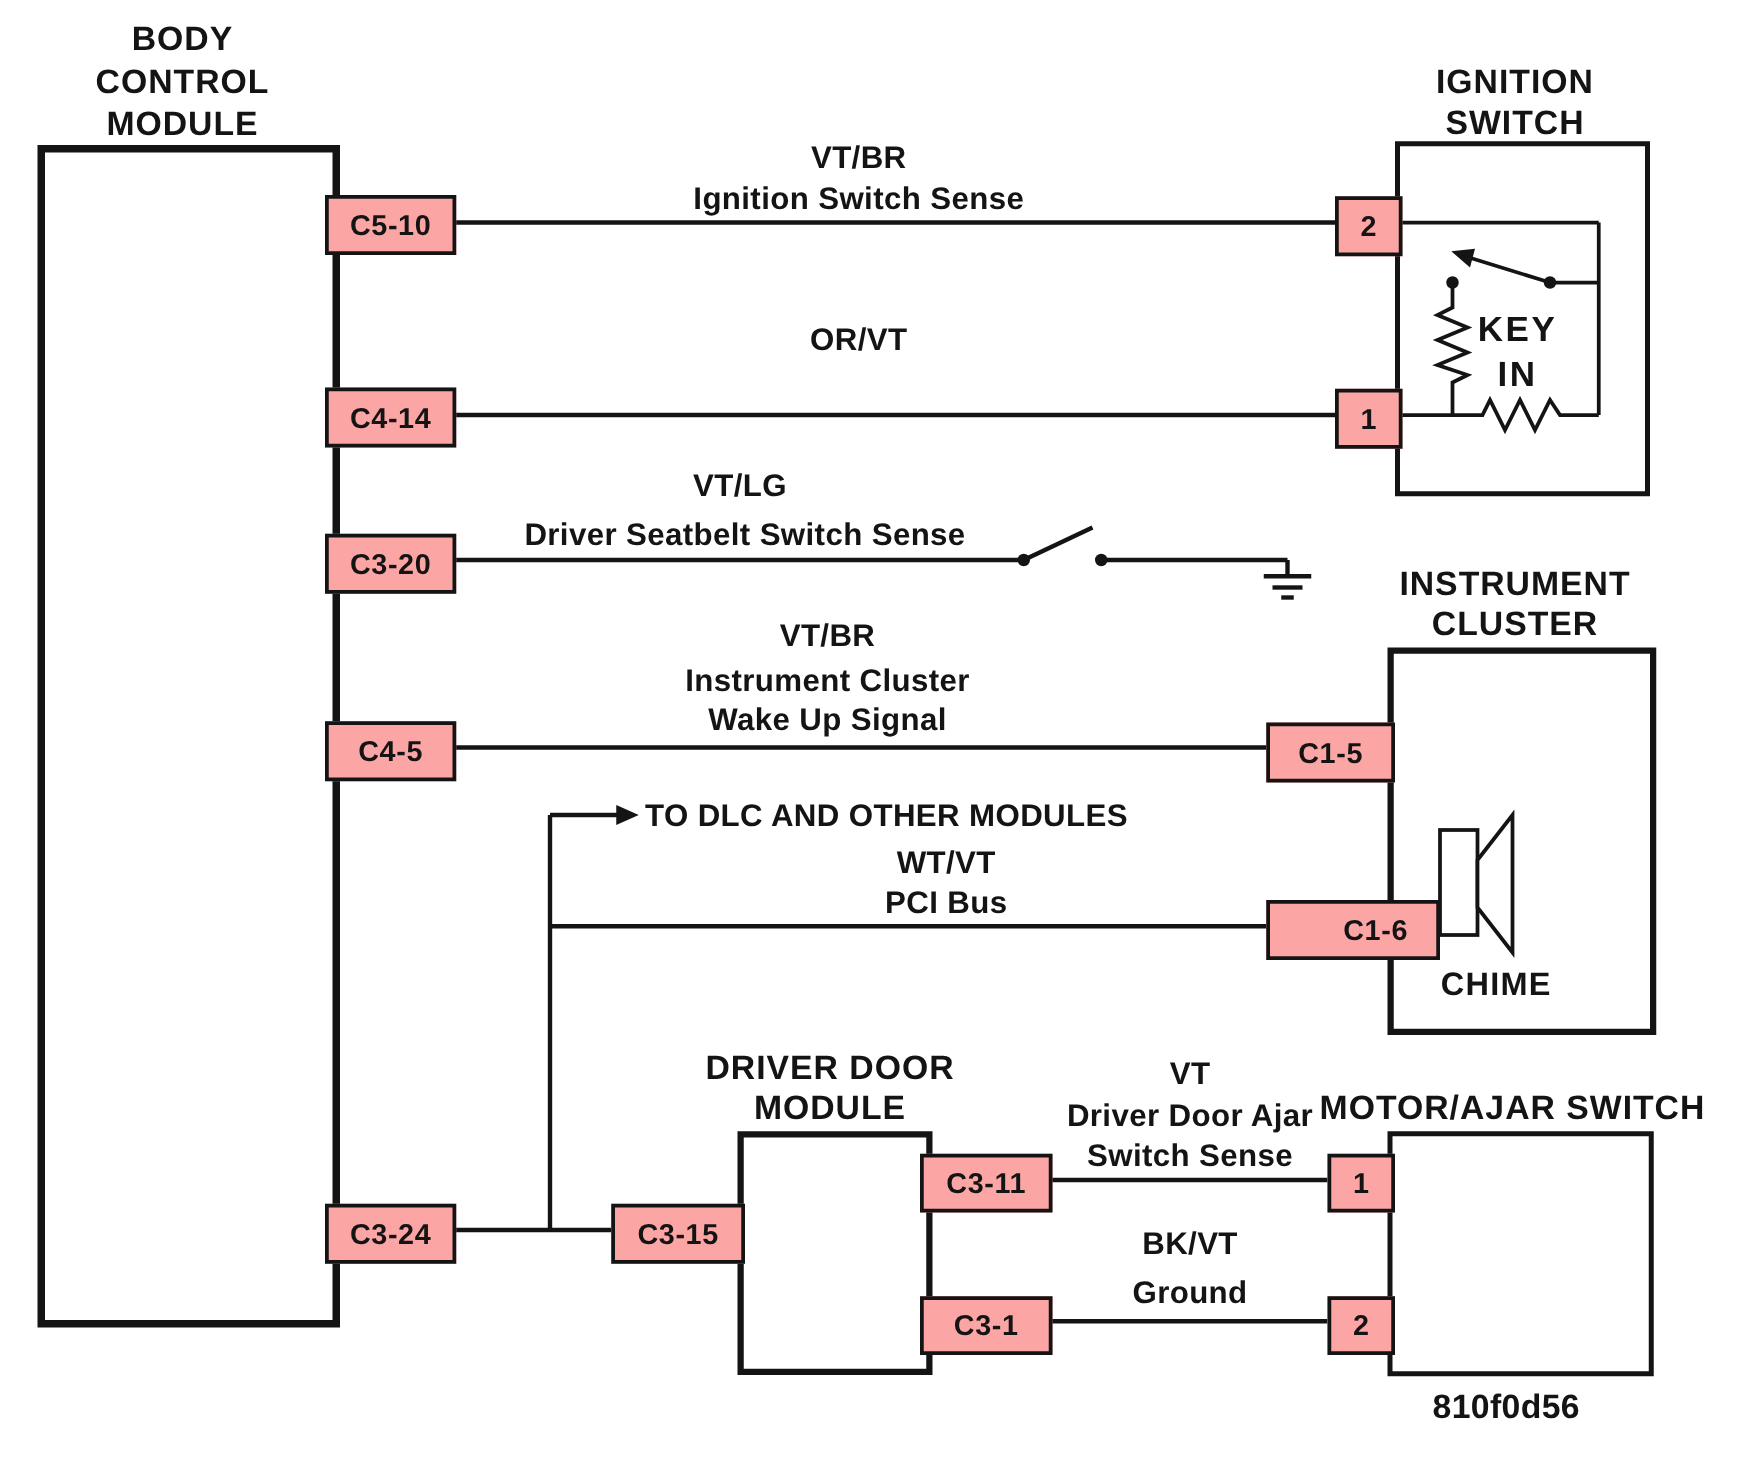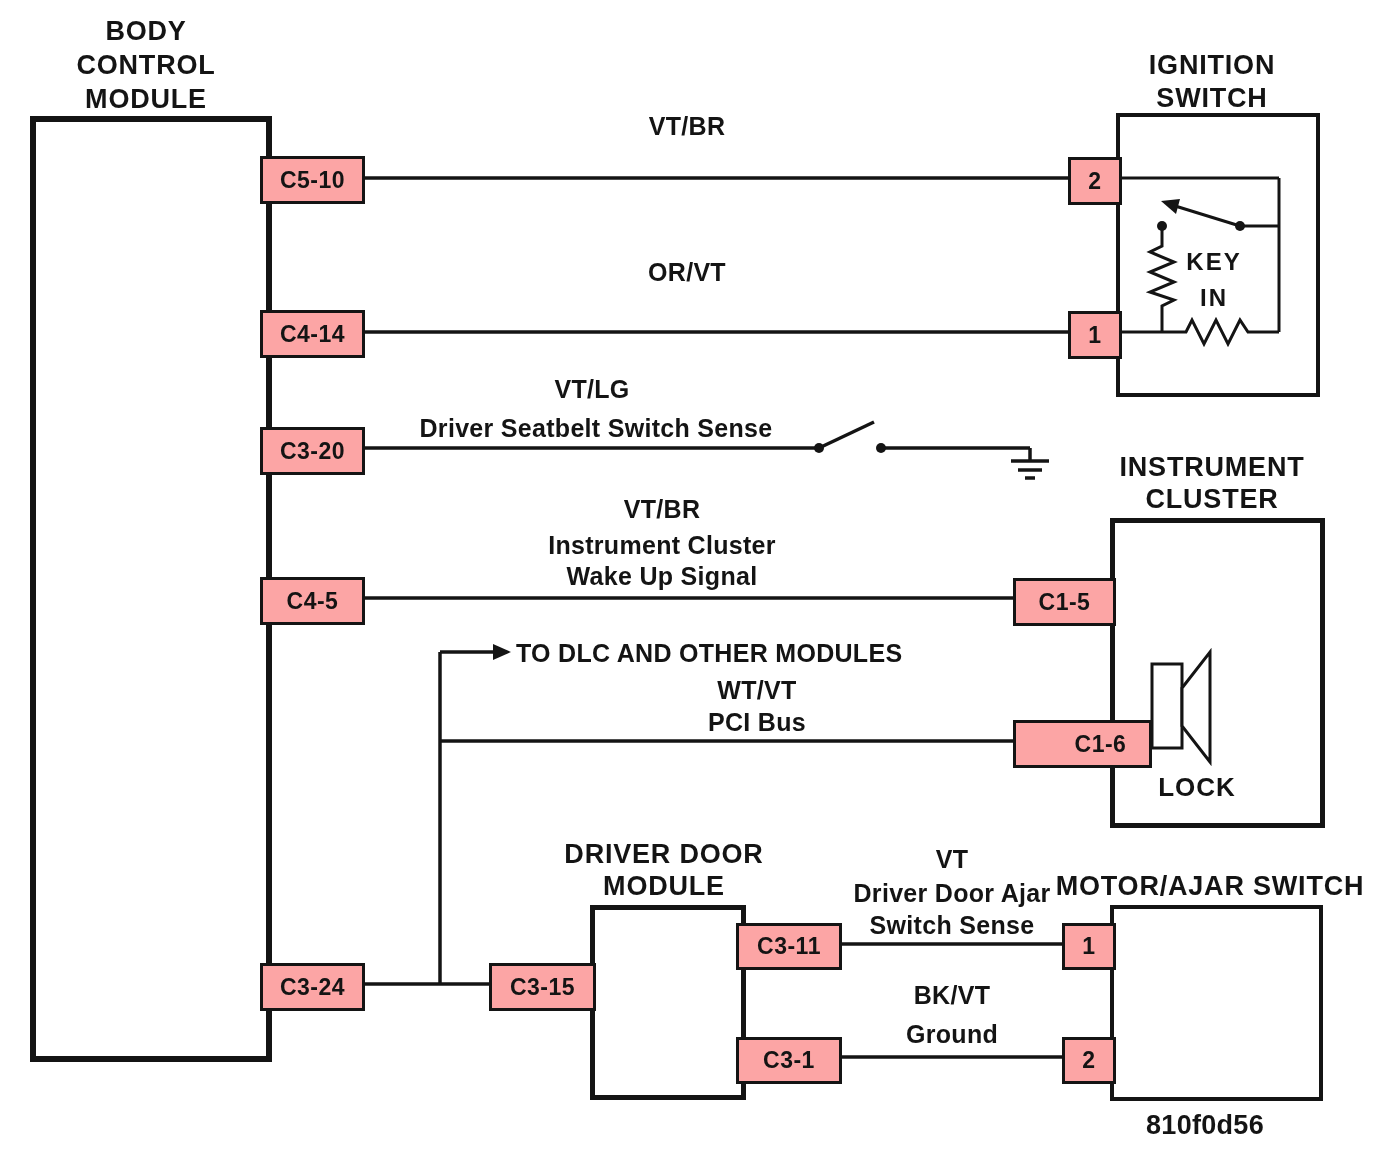--- a/index.html
+++ b/index.html
@@ -18,21 +18,21 @@
   }
   .lbl{
     position:absolute;transform:translateX(-50%);white-space:nowrap;z-index:4;
     font-size:25px;font-weight:600;letter-spacing:0.3px;
   }
   .lbl-left{
     position:absolute;white-space:nowrap;z-index:4;
     font-size:25px;font-weight:600;letter-spacing:0.3px;
   }
   .title{font-size:27px;font-weight:800;letter-spacing:0.8px;}
-  .keyin{font-size:24px;font-weight:600;letter-spacing:2px;}
+  .keyin{font-size:28px;font-weight:600;letter-spacing:2px;}
   .chime{font-size:26px;font-weight:600;letter-spacing:1px;}
   .footer{font-size:27px;font-weight:600;}
 </style>
 </head>
 <body>
 
 <div class="stage">
 
   <div class="module thick" style="left:30px;top:116px;width:230px;height:934px;"></div>
   <div class="module thin" style="left:1116px;top:113px;width:196px;height:276px;"></div>
@@ -117,20 +117,21 @@
 
   <div class="lbl title" style="left:1212px;top:452px;">INSTRUMENT</div>
   <div class="lbl title" style="left:1212px;top:484px;">CLUSTER</div>
 
   <div class="lbl title" style="left:664px;top:839px;">DRIVER DOOR</div>
   <div class="lbl title" style="left:664px;top:871px;">MODULE</div>
 
   <div class="lbl title" style="left:1210px;top:871px;">MOTOR/AJAR SWITCH</div>
 
   <div class="lbl" style="left:687px;top:112px;">VT/BR</div>
+  <div class="lbl" style="left:687px;top:145px;">Ignition Switch Sense</div>
 
   <div class="lbl" style="left:687px;top:258px;">OR/VT</div>
 
   <div class="lbl" style="left:592px;top:375px;">VT/LG</div>
   <div class="lbl" style="left:596px;top:414px;">Driver Seatbelt Switch Sense</div>
 
   <div class="lbl" style="left:662px;top:495px;">VT/BR</div>
   <div class="lbl" style="left:662px;top:531px;">Instrument Cluster</div>
   <div class="lbl" style="left:662px;top:562px;text-align:right;">Wake Up Signal</div>
 
@@ -141,17 +142,17 @@
   <div class="lbl" style="left:952px;top:845px;">VT</div>
   <div class="lbl" style="left:952px;top:879px;">Driver Door Ajar</div>
   <div class="lbl" style="left:952px;top:911px;">Switch Sense</div>
 
   <div class="lbl" style="left:952px;top:981px;">BK/VT</div>
   <div class="lbl" style="left:952px;top:1020px;">Ground</div>
 
   <div class="lbl keyin" style="left:1214px;top:248px;">KEY</div>
   <div class="lbl keyin" style="left:1214px;top:284px;">IN</div>
 
-  <div class="lbl chime" style="left:1197px;top:772px;">LOCK</div>
+  <div class="lbl chime" style="left:1197px;top:772px;">CHIME</div>
 
   <div class="lbl footer" style="left:1205px;top:1110px;">810f0d56</div>
 
 </div>
 
 </body></html>

